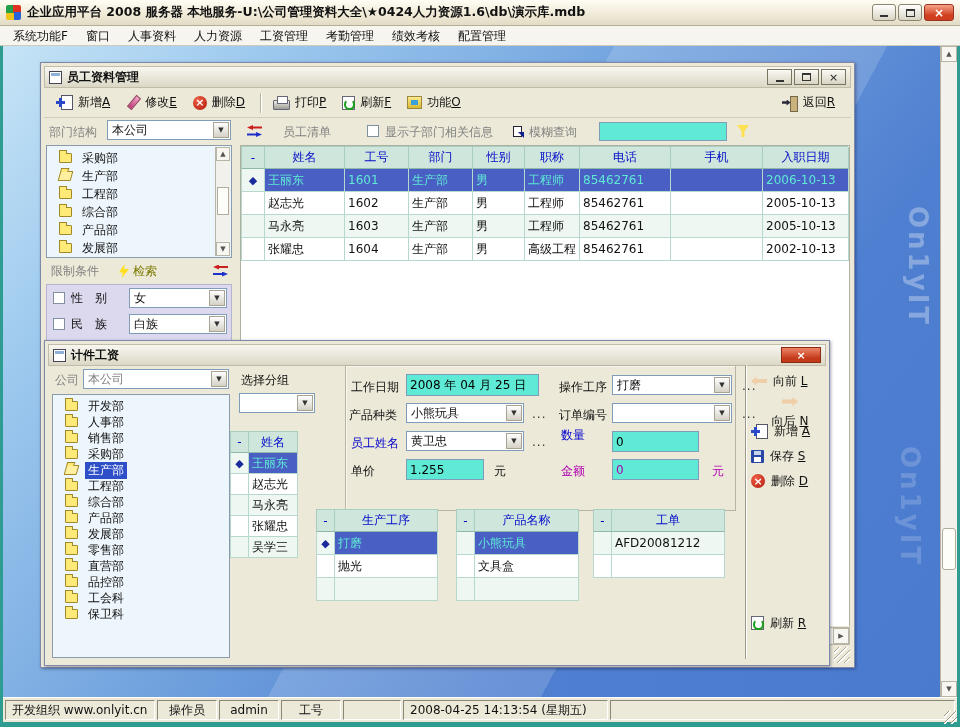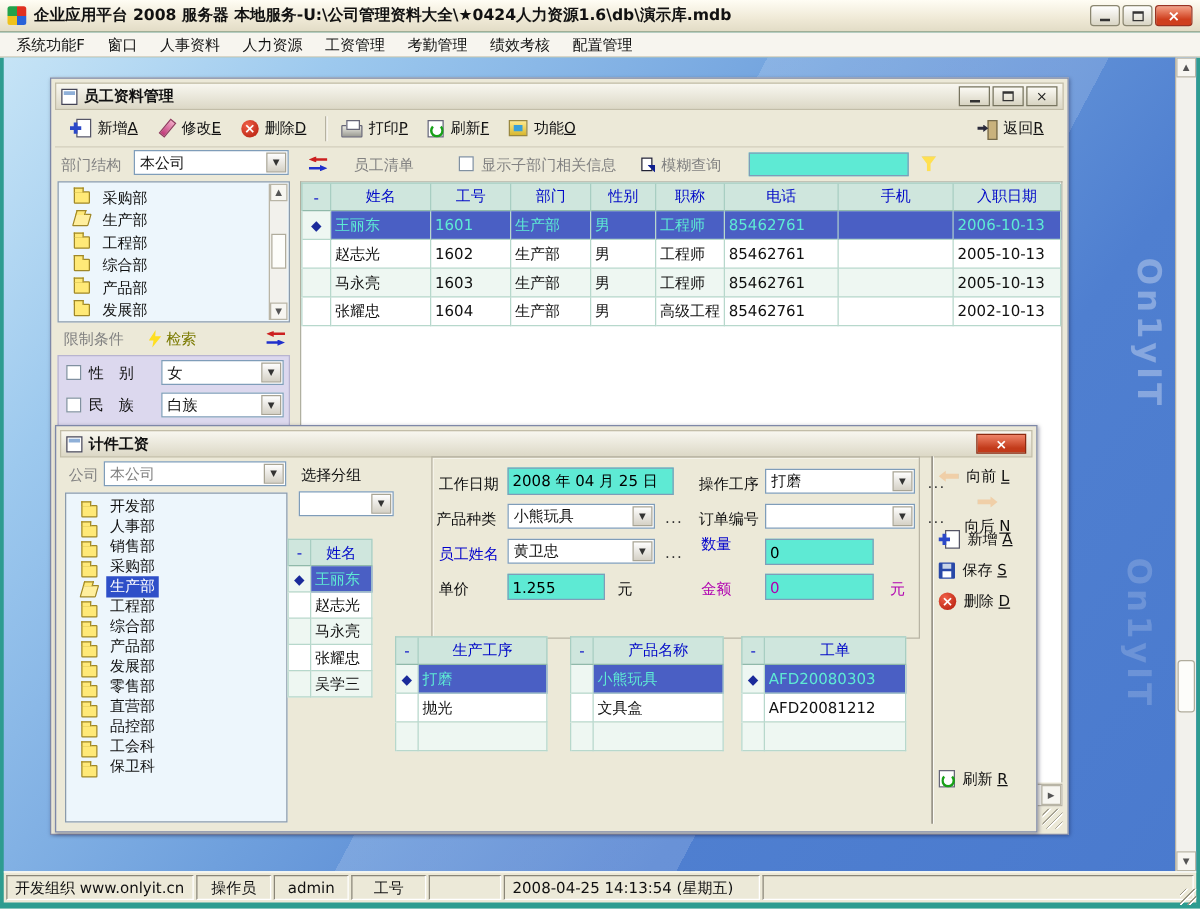--- a/index.html
+++ b/index.html
@@ -137,21 +137,21 @@
   #ehscroll .left{left:0;top:0;height:16px;}
   #ehscroll .right{right:0;left:auto;top:0;height:16px;}
   #ehscroll .thumb{position:absolute;left:17px;top:1px;width:230px;height:14px;background:#fdfdfa;border:1px solid #b0ac9c;}
   #egrip{position:absolute;right:1px;bottom:1px;width:16px;height:16px;background:repeating-linear-gradient(135deg,transparent 0 3px,#a8a494 3px 4px,#fff 4px 5px);}
 
   
   #piecewin{left:44px;top:340px;width:786px;height:326px;}
   #pcompany-label{position:absolute;left:10px;top:31px;}
   #pcompany-dd{position:absolute;left:38px;top:28px;width:146px;color:#808080;}
   #ptree{left:7px;top:53px;width:178px;height:264px;}
-  #ptree .titem{height:16px;align-items:flex-end;}
+  #ptree .titem{height:16px;}
   #group-label{position:absolute;left:196px;top:31px;}
   #group-dd{position:absolute;left:194px;top:52px;width:76px;}
   .mini{position:absolute;font-size:12px;}
   .mini .hrow,.mini .drow{grid-template-columns:18px 1fr;}
   #names-grid{left:185px;top:90px;width:68px;}
   #names-grid .hcell{height:21px;}
   #names-grid .drow{height:21px;}
   #pform{position:absolute;left:273px;top:24px;width:391px;height:146px;border:1px solid #b8b4a4;box-shadow:inset 1px 1px 0 #f8f6ee;margin-left:27px;}
   .flabel{position:absolute;white-space:nowrap;}
   .blue{color:#0000cc;}
@@ -648,24 +648,20 @@
         </div>
     </div>
     <div class="mini" id="pt-order">
       <div class="hrow">
 
       <div class="hcell">-</div>
           <div class="hcell">工单</div>
         </div>
       <div class="rows">
 
-      <div class="drow selected marked">
-          <div class="dcell marker"></div>
-          <div class="dcell">AFD20080303</div>
-        </div>
           <div class="drow">
           <div class="dcell marker"></div>
           <div class="dcell">AFD20081212</div>
         </div>
           <div class="drow">
           <div class="dcell marker"></div>
           <div class="dcell"></div>
         </div>
         </div>
     </div>

